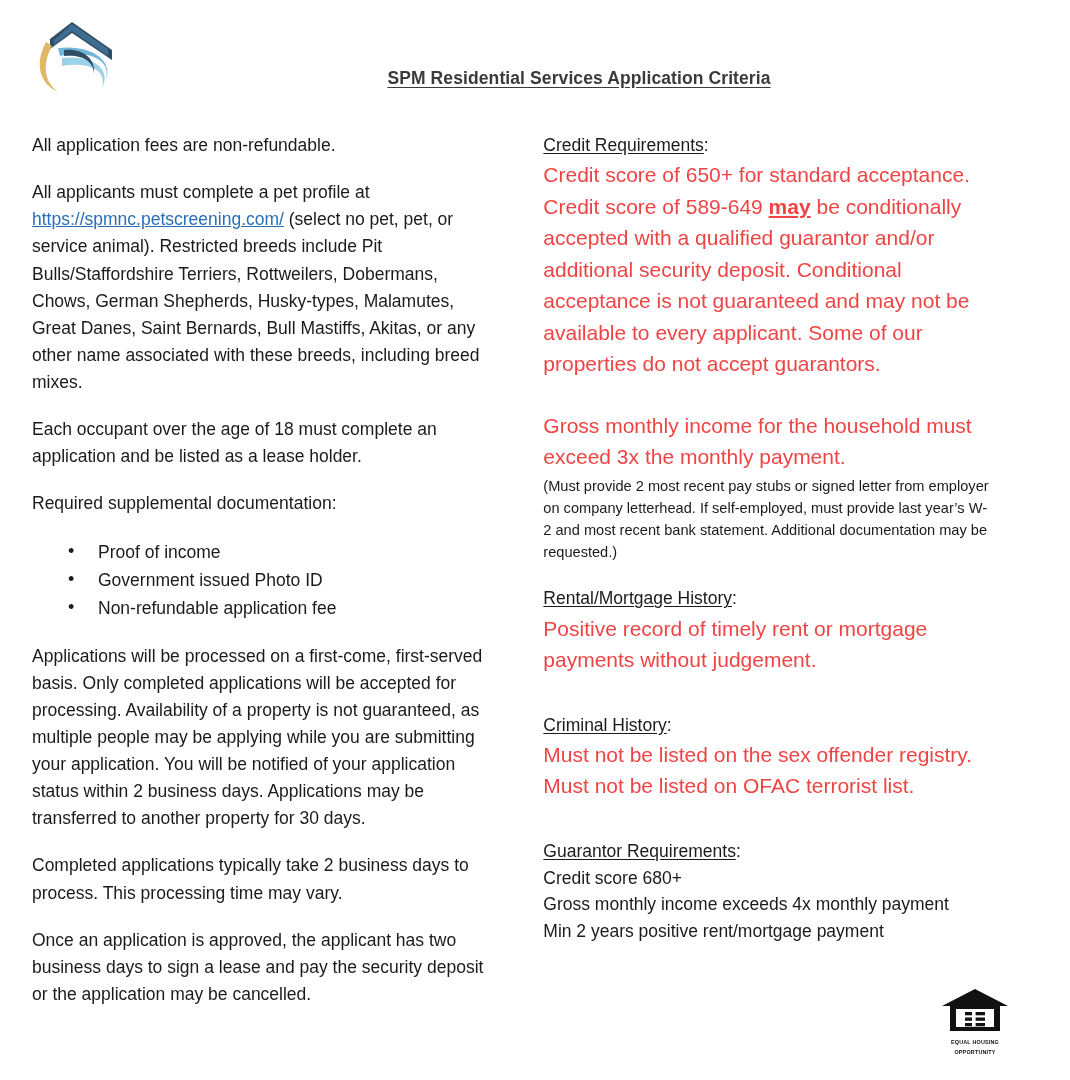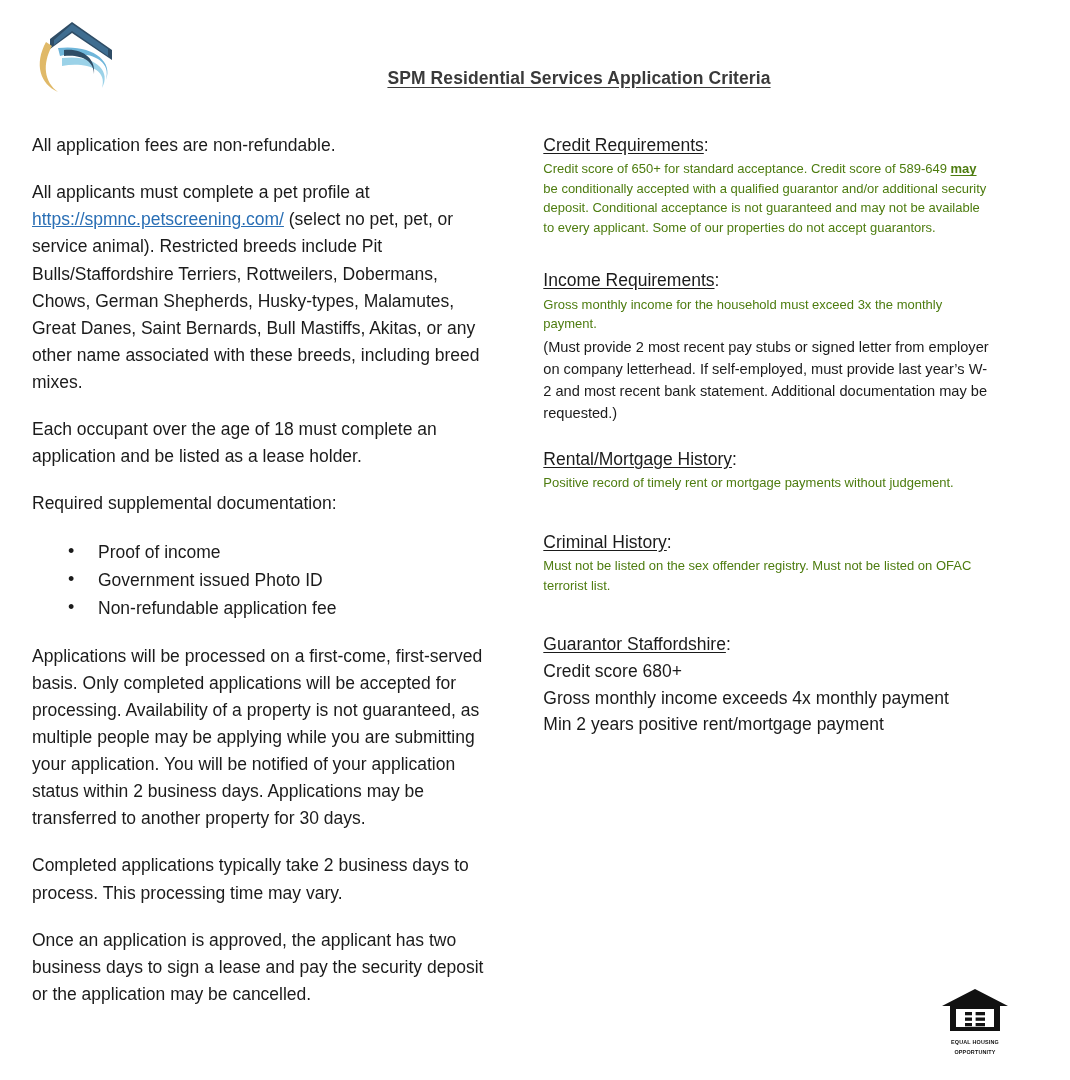--- a/index.html
+++ b/index.html
@@ -99,24 +99,24 @@
     font-size: 17.5px;
     line-height: 1.5;
     color: #1b1b1b;
     margin: 0 0 1px 0;
   }
   .sec-head .u {
     text-decoration: underline;
     text-underline-offset: 2px;
   }
   .sec-body {
-    font-size: 13px;
+    font-size: 21px;
     line-height: 1.5;
     margin: 0;
-    color: #4d7c0f;
+    color: #ef4444;
   }
   .sec-body b.heavy {
     font-weight: bold;
     text-decoration: underline;
     text-underline-offset: 2px;
   }
   .sec-note {
     font-size: 14.6px;
     line-height: 1.52;
     margin: 2px 0 0 0;
@@ -198,41 +198,40 @@
   <div id="col-right">
 
     <div class="section">
       <div class="sec-head"><span class="u">Credit Requirements</span><span>:</span></div>
       <p class="sec-body"><span>Credit score of 650+ for standard acceptance. Credit score of 589-649 </span><b class="heavy">may</b><span> be conditionally accepted with a qualified guarantor and/or additional security deposit. Conditional acceptance is not guaranteed and may not be available to every applicant. Some of our properties do not accept guarantors.</span></p>
     </div>
 
     <div class="gap-md"></div>
 
     <div class="section">
-      <div class="sec-head"><span class="u">Income Requirements</span><span>:</span></div>
       <p class="sec-body">Gross monthly income for the household must exceed 3x the monthly payment.</p>
       <p class="sec-note">(Must provide 2 most recent pay stubs or signed letter from employer on company letterhead. If self-employed, must provide last year’s W-2 and most recent bank statement. Additional documentation may be requested.)</p>
     </div>
 
     <div class="section">
       <div class="sec-head"><span class="u">Rental/Mortgage History</span><span>:</span></div>
       <p class="sec-body">Positive record of timely rent or mortgage payments without judgement.</p>
     </div>
 
     <div class="gap-lg"></div>
 
     <div class="section">
       <div class="sec-head"><span class="u">Criminal History</span><span>:</span></div>
       <p class="sec-body">Must not be listed on the sex offender registry. Must not be listed on OFAC terrorist list.</p>
     </div>
 
     <div class="gap-lg"></div>
 
     <div class="section">
-      <div class="sec-head"><span class="u">Guarantor Staffordshire</span><span>:</span></div>
+      <div class="sec-head"><span class="u">Guarantor Requirements</span><span>:</span></div>
       <p class="sec-line">Credit score 680+</p>
       <p class="sec-line">Gross monthly income exceeds 4x monthly payment</p>
       <p class="sec-line">Min 2 years positive rent/mortgage payment</p>
     </div>
 
   </div>
 </div>
 
 <div id="eho">
   <svg viewBox="0 0 70 46" width="70" height="46" xmlns="http://www.w3.org/2000/svg">

